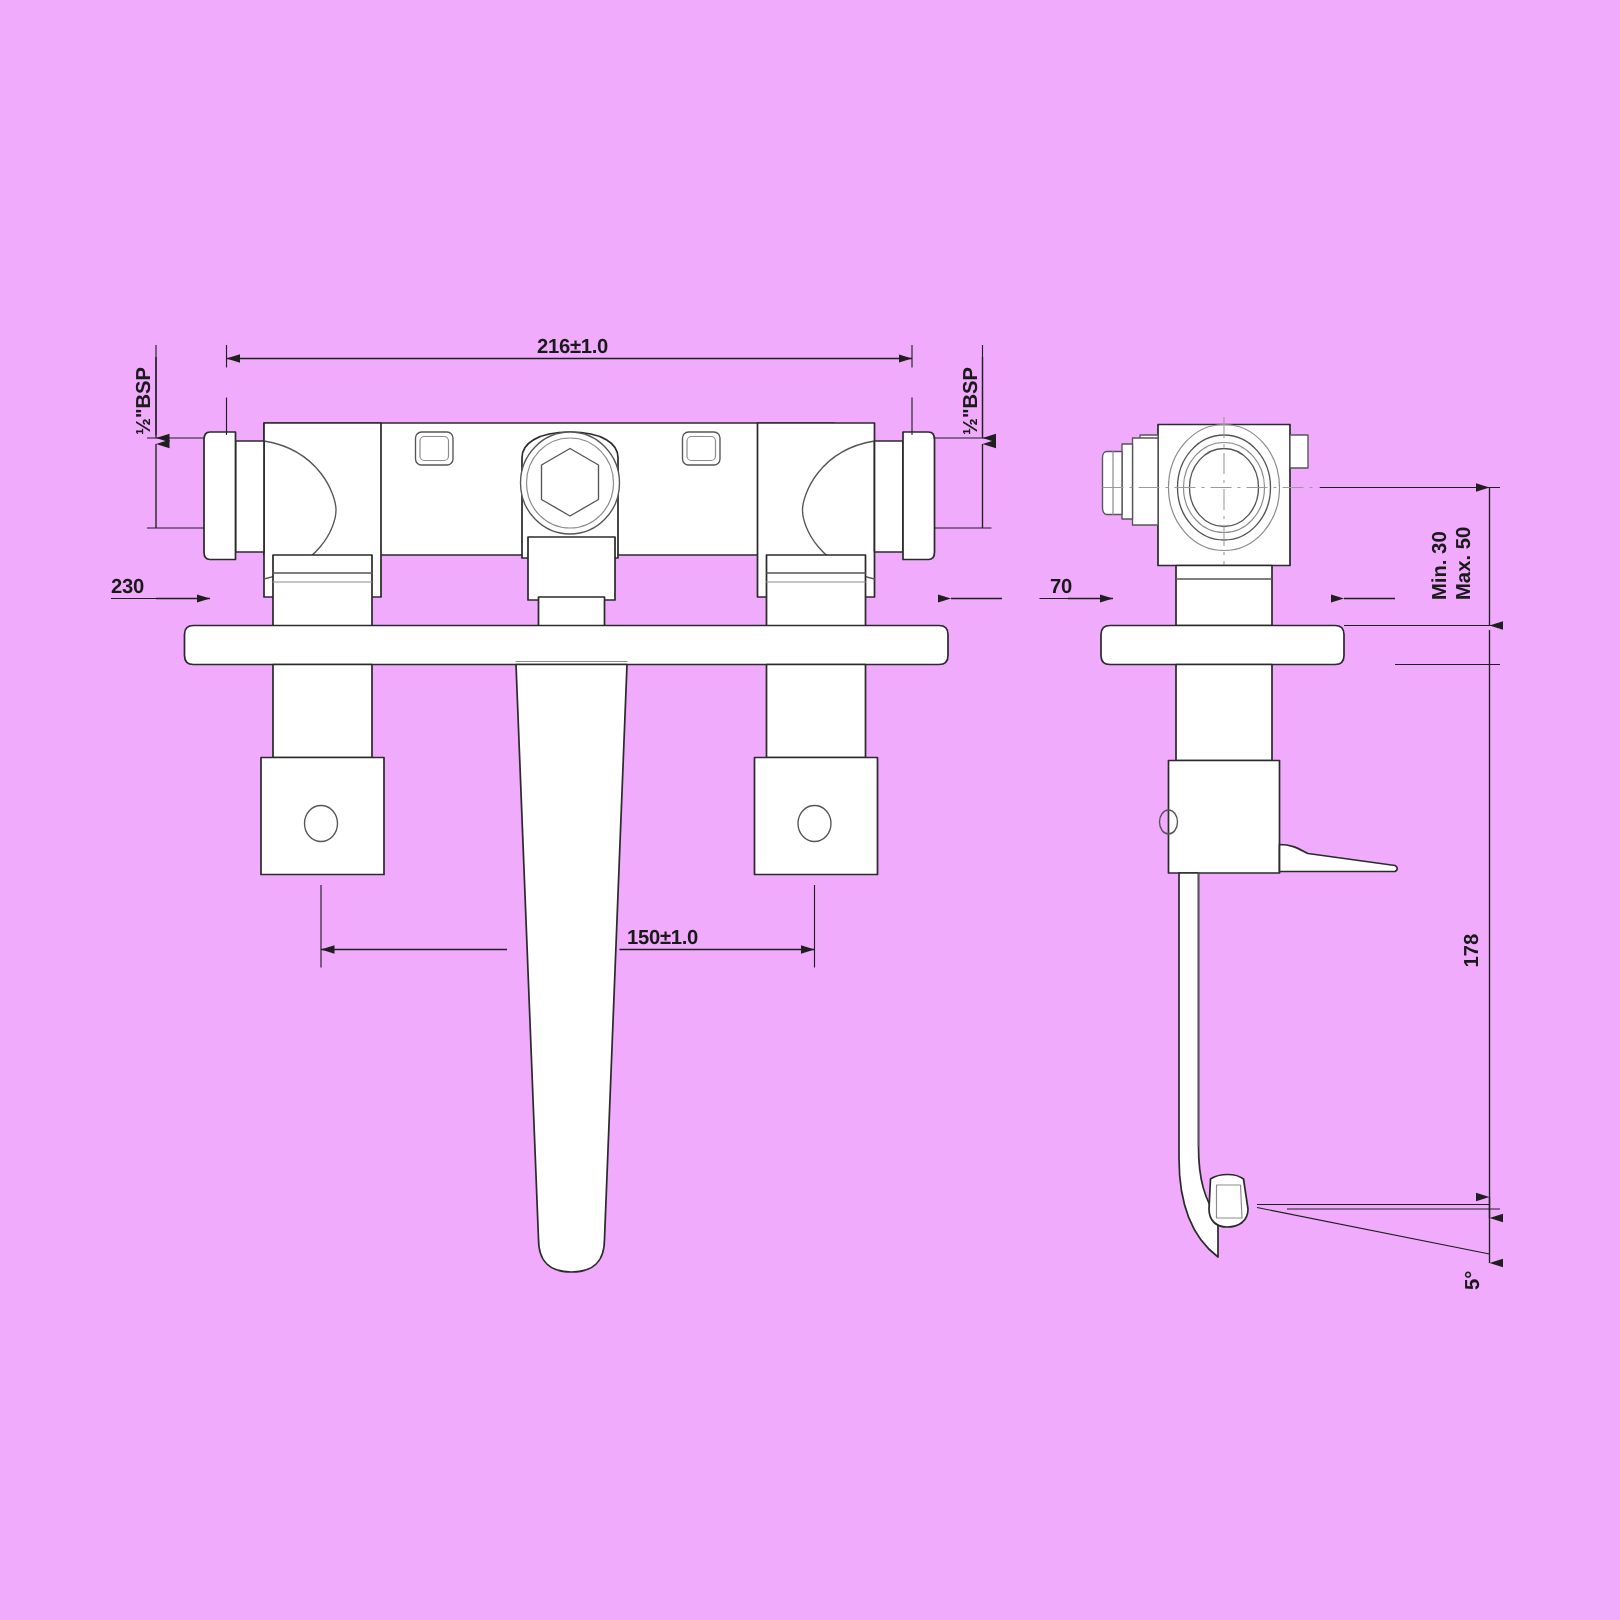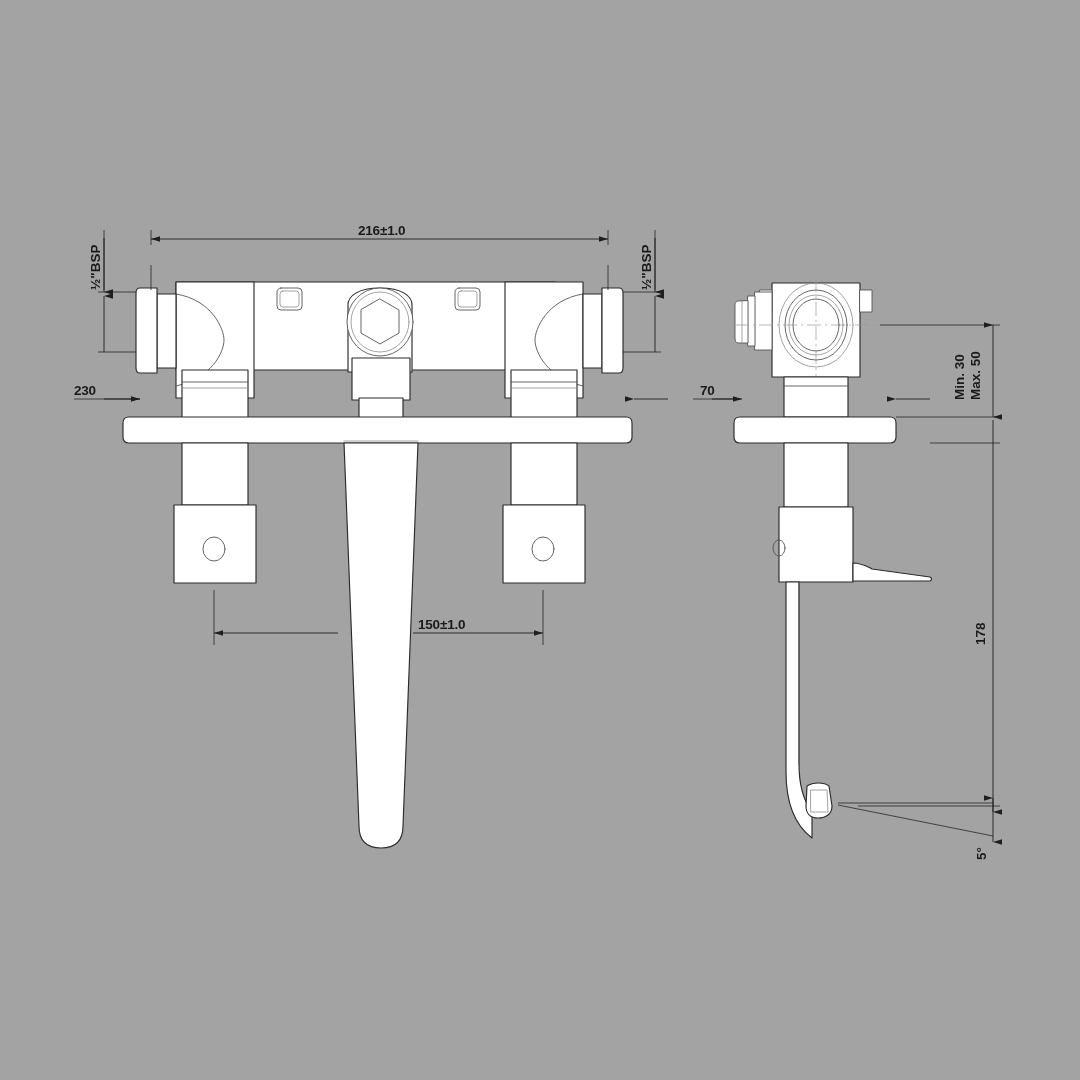--- a/index.html
+++ b/index.html
@@ -11,21 +11,21 @@
   body {
     width: 1080px;
     height: 1080px;
     font-family: "Liberation Sans", sans-serif;
     overflow: hidden;
   }
   #sheet {
     position: relative;
     width: 1080px;
     height: 1080px;
-    background: #a3a3a3;
+    background: #f0abfc;
   }
   svg#drawing {
     position: absolute;
     left: 0;
     top: 0;
     width: 1080px;
     height: 1080px;
   }
   .outline {
     fill: none;

